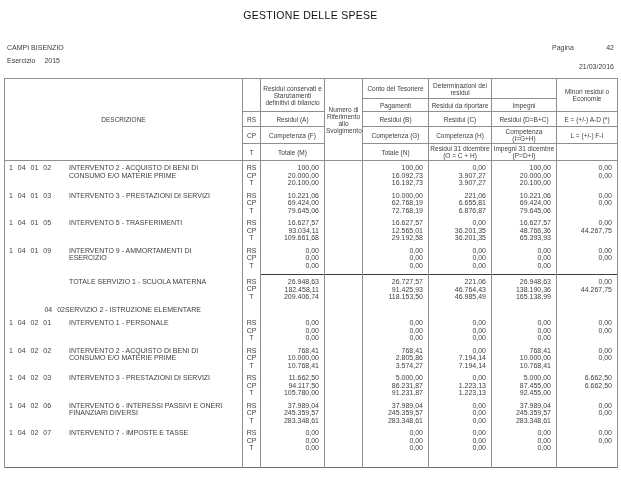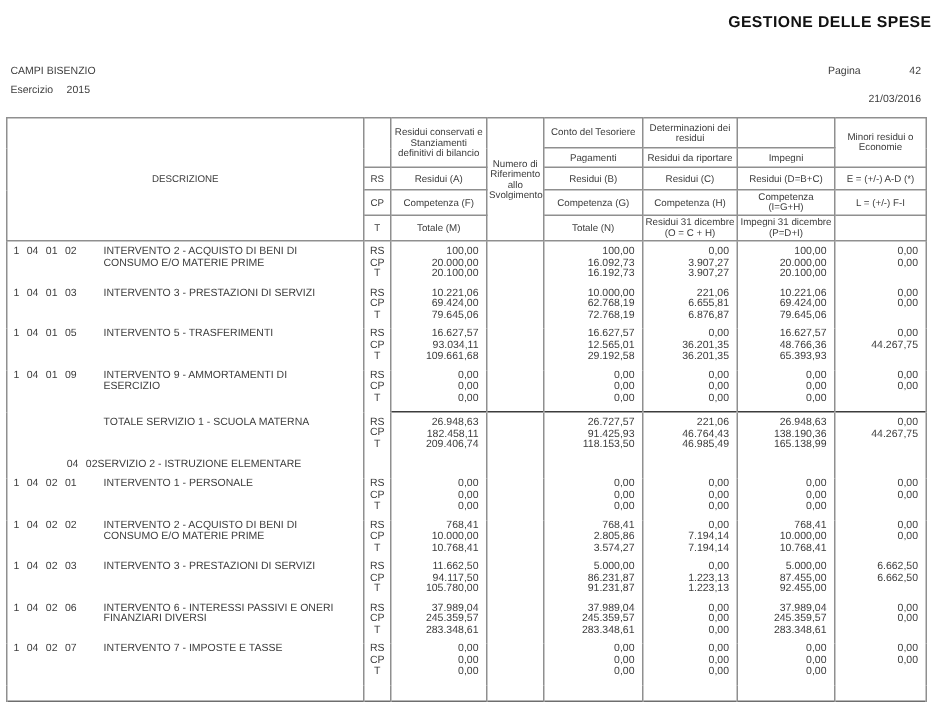--- a/index.html
+++ b/index.html
@@ -2,22 +2,22 @@
 <html><head>
 <meta charset="utf-8">
 <style>
   html,body { margin:0; padding:0; background:#ffffff; }
   body {
     width:621px; height:480px; position:relative; overflow:hidden;
     font-family:"Liberation Sans", sans-serif; color:#3d3d3d;
     -webkit-font-smoothing:antialiased;
   }
   .title {
-    position:absolute; top:9px; left:0; width:621px; text-align:right;
-    font-size:10.5px; font-weight:bold; color:#111; letter-spacing:0.3px;
+    position:absolute; top:9px; left:0; width:621px; text-align:center;
+    font-size:10.5px; font-weight:normal; color:#111; letter-spacing:0.3px;
   }
   .org   { position:absolute; top:44px; left:7px; font-size:7px; }
   .eserc { position:absolute; top:57px; left:7px; font-size:7px; }
   .eserc .val { margin-left:9px; }
   .pagebox { position:absolute; top:44px; left:552px; width:62px; display:flex; justify-content:space-between; font-size:7px; }
   .datebox { position:absolute; top:63px; left:480px; width:134px; text-align:right; font-size:7px; }
 
   table.report {
     position:absolute; top:78px; left:4px; width:613px;
     border-collapse:collapse; table-layout:fixed;

